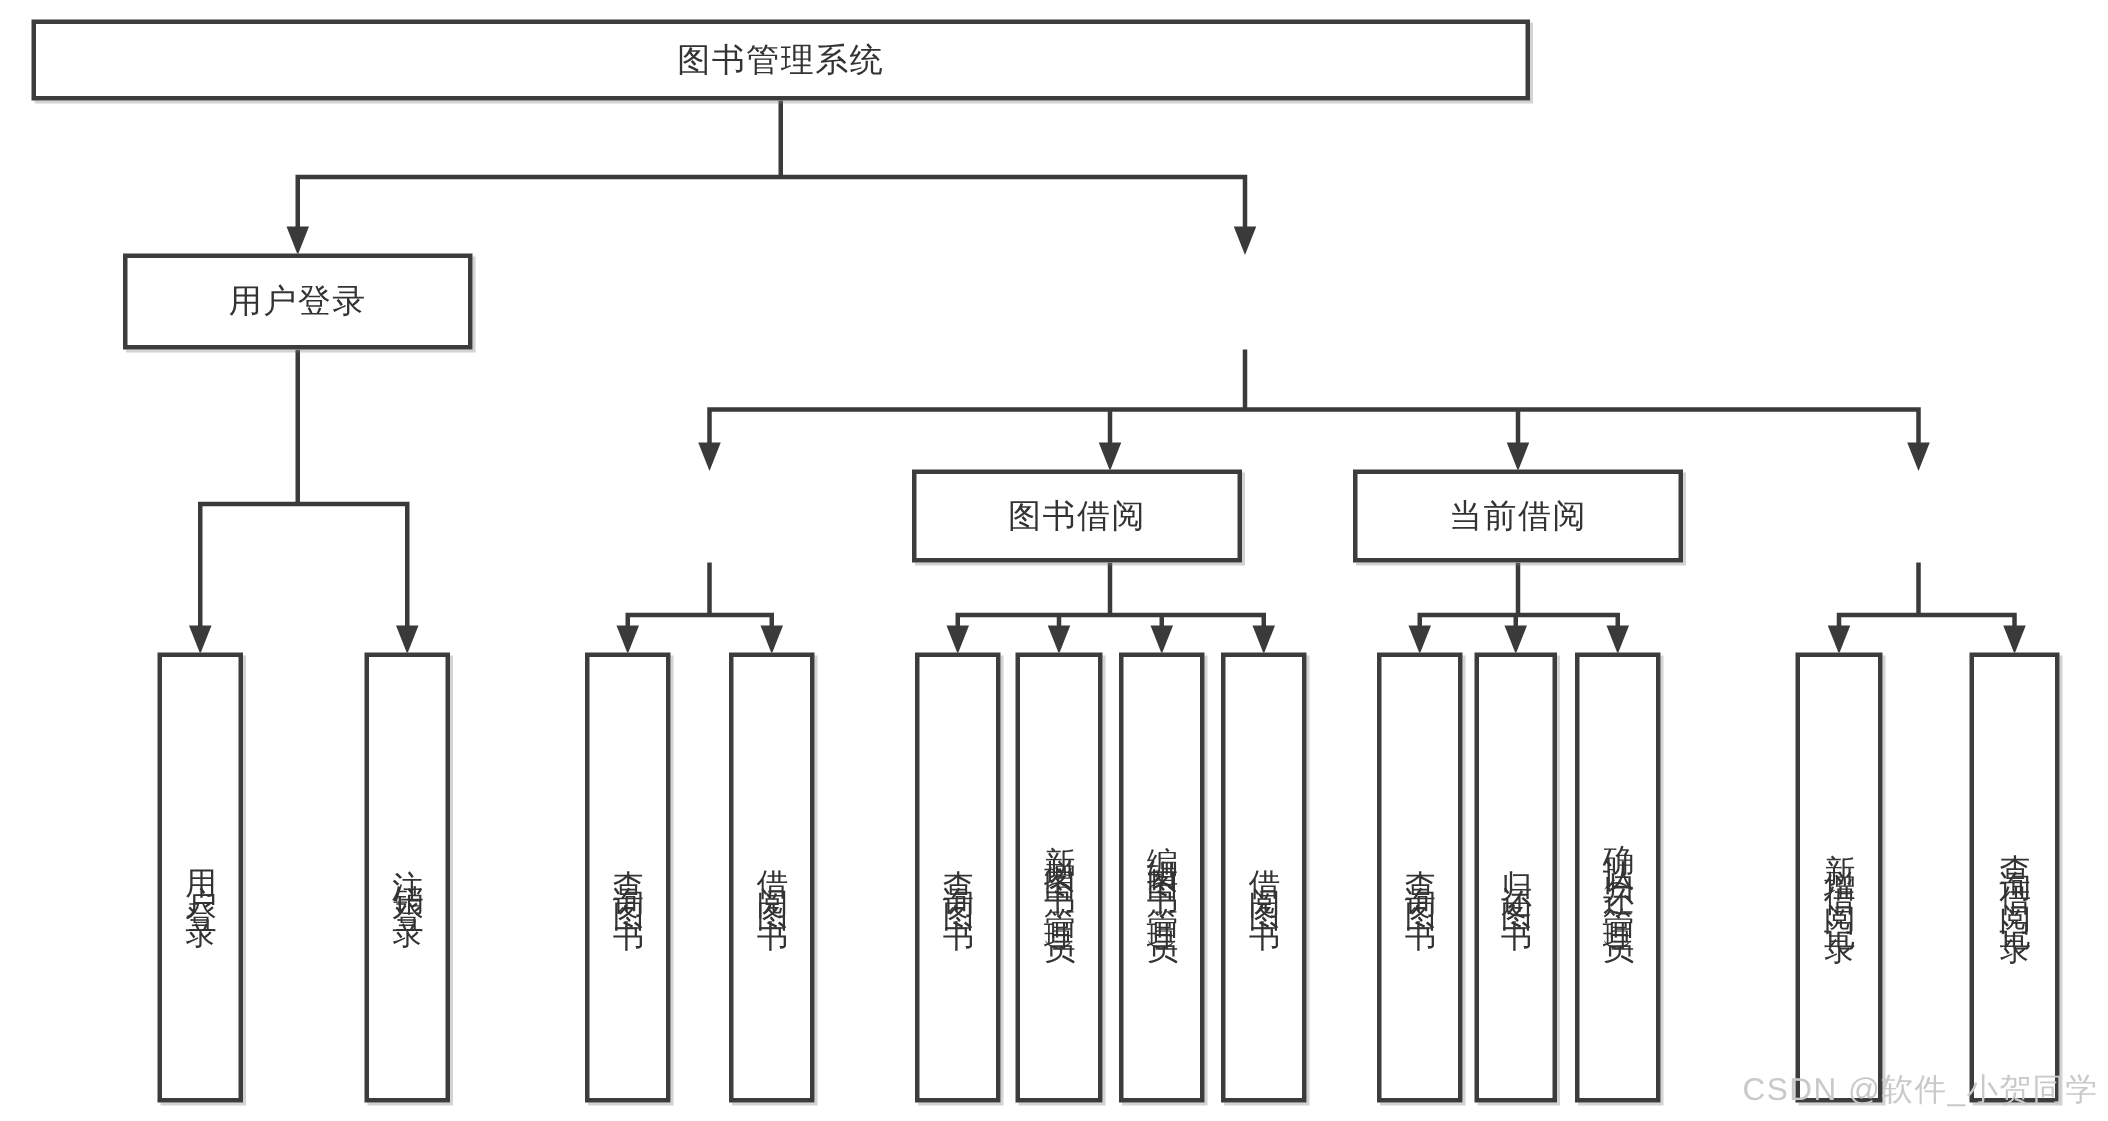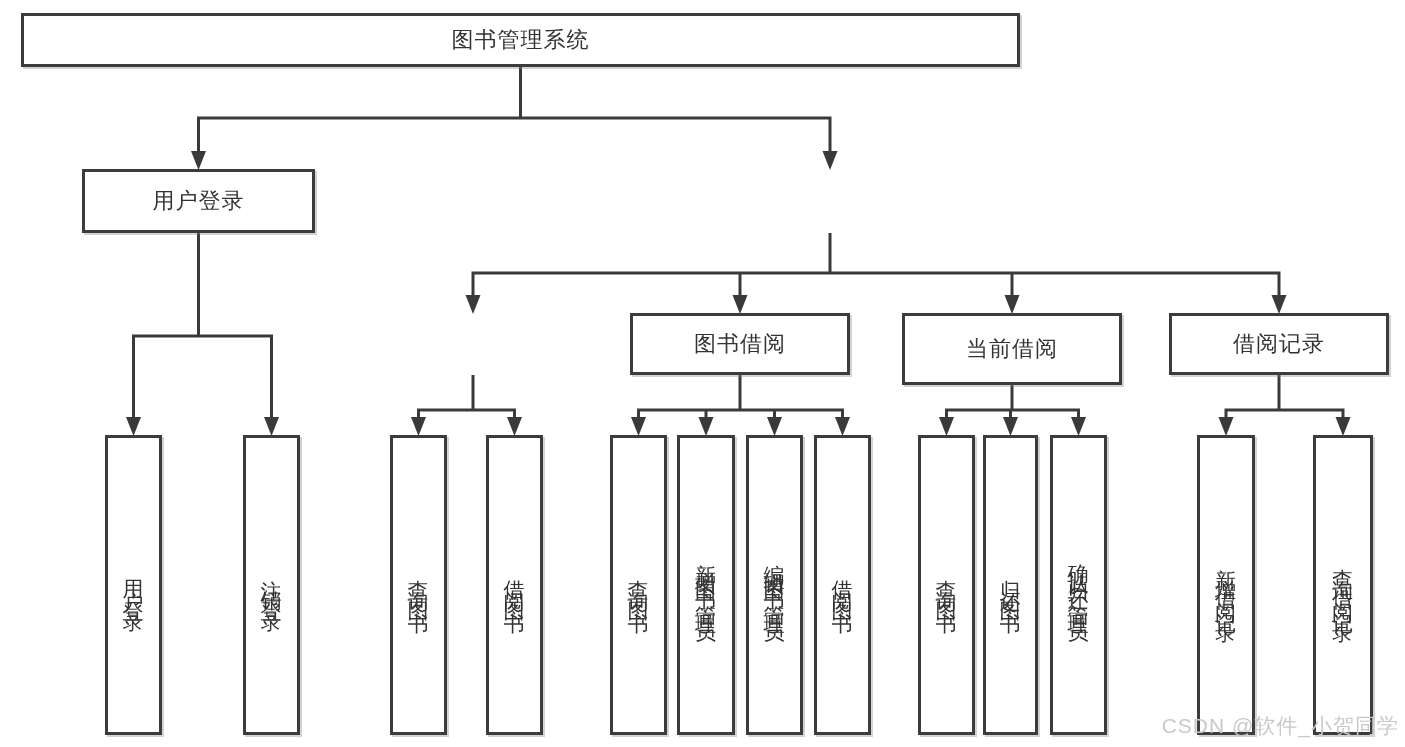--- a/index.html
+++ b/index.html
@@ -81,28 +81,25 @@
   </svg>
 
   <div class="node hnode" style="left:21px;top:13px;width:999px;height:54px">
     <span>图书管理系统</span>
   </div>
 
   <div class="node hnode" style="left:82px;top:169px;width:233px;height:64px">
     <span>用户登录</span>
   </div>
 
-  <div class="node hnode" style="left:630px;top:313px;width:220px;height:62px">
+  <div class="node hnode" style="left:608px;top:313px;width:220px;height:62px">
     <span>图书借阅</span>
   </div>
-  <div class="node hnode" style="left:902px;top:313px;width:220px;height:72px">
+  <div class="node hnode" style="left:902px;top:313px;width:220px;height:62px">
     <span>当前借阅</span>
-  </div>
-  <div class="node hnode" style="left:1169px;top:313px;width:220px;height:62px">
-    <span>借阅记录</span>
   </div>
 
   <div class="node vnode" style="left:105px;top:435px;width:57px;height:300px">
     <span>用户登录</span>
   </div>
   <div class="node vnode" style="left:243px;top:435px;width:57px;height:300px">
     <span>注销登录</span>
   </div>
 
   <div class="node vnode" style="left:390px;top:435px;width:57px;height:300px">

